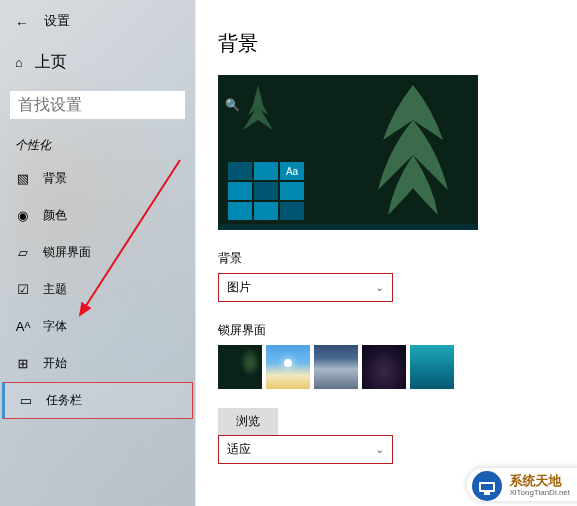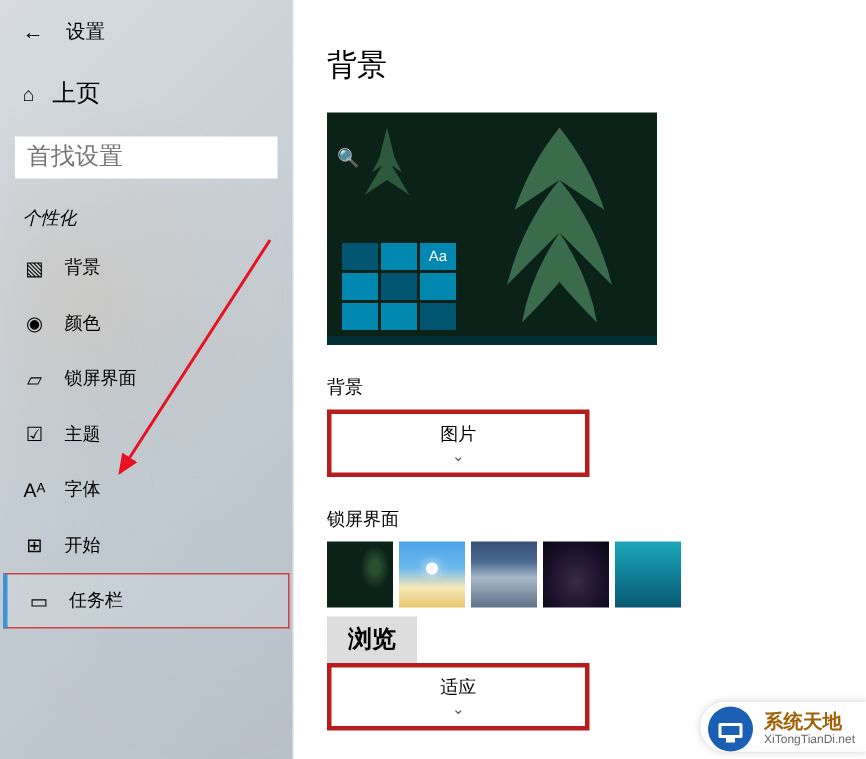--- a/index.html
+++ b/index.html
@@ -17,42 +17,42 @@
 .search-input { border: none; flex: 1; font-size: 16px; background: transparent; outline: none; }
 .search-icon { font-size: 12px; color: #555; }
 .category { padding: 10px 15px 6px; font-size: 12px; font-style: italic; }
 .nav-item { display: flex; align-items: center; padding: 10px 15px; gap: 12px; cursor: pointer; }
 .nav-item .nav-icon { width: 16px; font-size: 13px; display: inline-block; text-align: center; }
 .nav-item .nav-text { font-size: 12px; }
 .nav-item.highlighted { background: rgba(255,255,255,0.15); border: 1px solid #d04040; border-left: 3px solid rgba(0,120,215,0.7); margin: 0 2px; padding: 9px 13px; }
 .divider { position: absolute; left: 195px; top: 0; width: 1px; height: 100%; background: rgba(0,0,0,0.08); }
 .main { position: absolute; left: 196px; top: 0; right: 0; height: 100%; background: #fff; padding: 30px 20px 0 22px; overflow: hidden; }
 .page-heading { font-size: 20px; font-weight: 400; margin-bottom: 18px; }
-.preview { width: 220px; height: 155px; background: #0a2218; position: relative; overflow: hidden; }
+.preview { width: 260px; height: 155px; background: #0a2218; position: relative; overflow: hidden; }
 .fern1 { position: absolute; left: 5px; top: 5px; width: 70px; height: 70px; }
 .fern2 { position: absolute; right: 15px; top: 5px; width: 100px; height: 140px; }
 .taskbar-preview { position: absolute; left: 10px; bottom: 10px; display: flex; gap: 3px; }
 .start-tiles { display: grid; grid-template-columns: repeat(3, 24px); grid-template-rows: repeat(3, 18px); gap: 2px; }
 .tile { background: #0088b0; }
 .tile.dark { background: #005570; }
 .tile.aa { display: flex; align-items: center; justify-content: center; font-size: 10px; color: #fff; }
 .task-strip { position: absolute; left: 0; bottom: 0; width: 100%; height: 6px; background: rgba(0,50,60,0.8); }
 .field-label { font-size: 12px; margin-top: 20px; margin-bottom: 6px; }
-.dropdown { width: 175px; border: 3px solid #b91c1c; padding: 5px 8px; font-size: 12px; display: flex; justify-content: space-between; align-items: center; cursor: pointer; flex-direction: column; }
+.dropdown { width: 175px; border: 1px solid #b91c1c; padding: 5px 8px; font-size: 12px; display: flex; justify-content: space-between; align-items: center; cursor: pointer; }
 .dropdown .chev { font-size: 10px; color: #555; }
 .thumbs { display: flex; gap: 4px; margin-top: 2px; }
 .thumb { width: 44px; height: 44px; cursor: pointer; }
 .thumb.t1 { background: #0a2218; position: relative; }
 .thumb.t1::after { content:''; position:absolute; right:2px; top:2px; width:20px; height:30px; background: radial-gradient(ellipse at center, #2a5030 20%, transparent 70%); }
 .thumb.t2 { background: linear-gradient(180deg, #4da3e8 0%, #6cb8ed 40%, #f5e8b8 70%, #e8c870 100%); }
 .thumb.t2::after { content:''; display:block; width:8px; height:8px; border-radius:50%; background:#fff; margin: 14px auto; box-shadow: 0 0 8px #fff; }
 .thumb.t3 { background: linear-gradient(180deg, #355078 0%, #4a6890 30%, #a8b8c8 55%, #607088 100%); }
 .thumb.t4 { background: radial-gradient(ellipse at 50% 60%, #3a2848 0%, #1a1028 60%, #0a0818 100%); }
 .thumb.t5 { background: linear-gradient(180deg, #1da8b8 0%, #0d7890 60%, #085870 100%); }
-.browse-btn { width: 60px; padding: 5px 0; text-align: center; font-size: 16px; background: #ddd; border: none; margin-top: 6px; cursor: pointer; font-weight: bold; }
+.browse-btn { width: 60px; padding: 5px 0; text-align: center; font-size: 12px; background: #ddd; border: none; margin-top: 19px; cursor: pointer; }
 .watermark { position: absolute; right: -15px; bottom: 5px; background: rgba(255,255,255,0.95); border-radius: 18px; padding: 4px 22px 4px 42px; display: flex; align-items: center; box-shadow: 0 0 6px rgba(0,0,0,0.2); }
 .wm-logo { position: absolute; left: 4px; top: 2px; width: 32px; height: 32px; }
 .wm-text { font-size: 13px; font-weight: bold; color: #a16207; }
 .wm-sub { font-size: 8px; color: #666; margin-top: -2px; }
 .arrow-annot { position: absolute; left: 70px; top: 155px; pointer-events: none; z-index: 5; }
 </style>
 </head>
 <body>
 
 <div class="sidebar">

